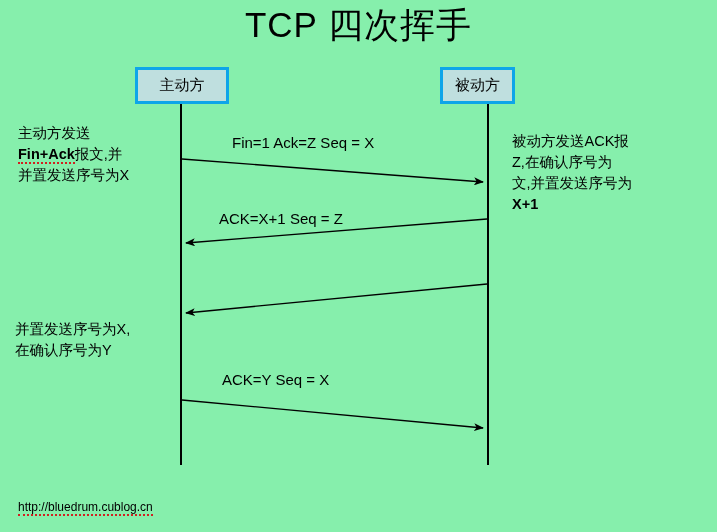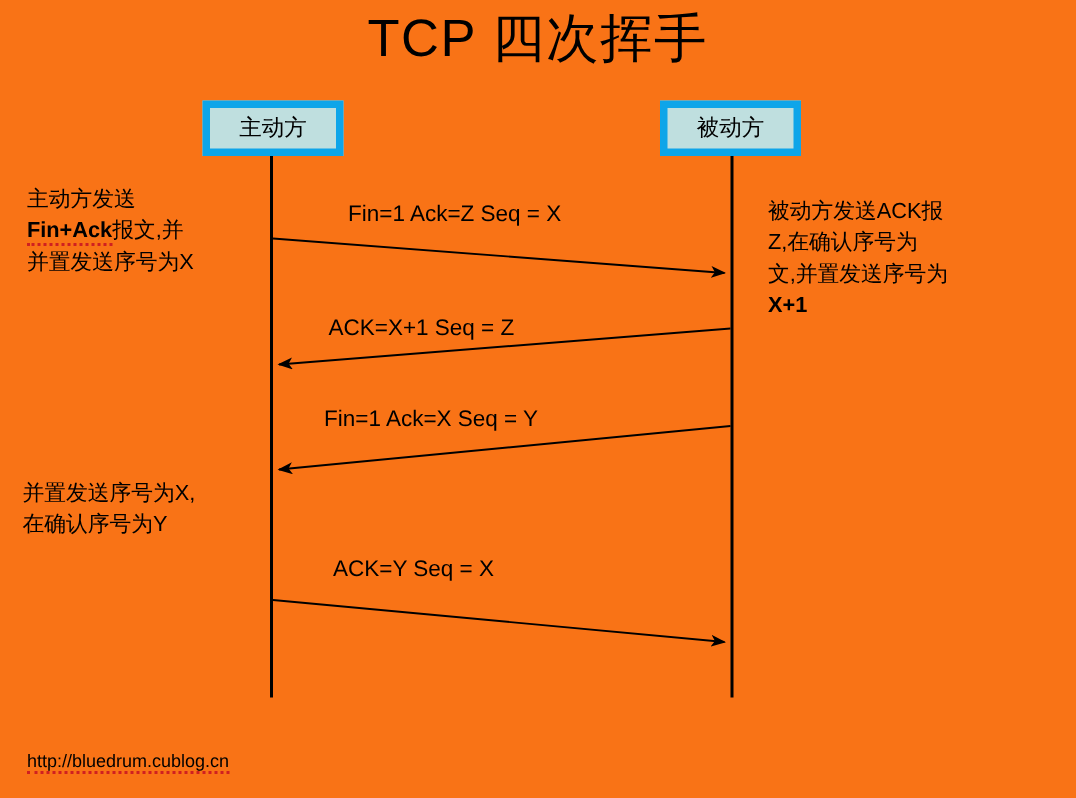--- a/index.html
+++ b/index.html
@@ -8,21 +8,21 @@
     background: #ffffff;
   }
   body {
     font-family: "Liberation Sans", "DejaVu Sans", sans-serif;
     color: #000000;
   }
   #canvas {
     position: relative;
     width: 717px;
     height: 532px;
-    background: #f97316;
+    background: #86efac;
     overflow: hidden;
   }
   #diagram-svg {
     position: absolute;
     left: 0;
     top: 0;
     width: 717px;
     height: 532px;
   }
 
@@ -35,30 +35,30 @@
     font-size: 35px;
     font-weight: 400;
     letter-spacing: 1px;
     color: #000000;
     white-space: nowrap;
   }
 
   .actor-box {
     position: absolute;
     box-sizing: border-box;
-    border: 5px solid #0ea5e9;
+    border: 3px solid #0ea5e9;
     background: #bfdfdf;
     display: flex;
     align-items: center;
     justify-content: center;
     font-size: 15px;
     color: #000000;
   }
   #actor-initiator { left: 135px; top: 67px; width: 94px; height: 37px; }
-  #actor-responder { left: 440px; top: 67px; width: 94px; height: 37px; }
+  #actor-responder { left: 440px; top: 67px; width: 75px; height: 37px; }
 
   .msg-label {
     position: absolute;
     font-size: 15px;
     color: #000000;
     white-space: nowrap;
   }
   .note {
     position: absolute;
     font-size: 14.5px;
@@ -121,23 +121,20 @@
   <div class="actor-box" id="actor-responder">
     <span>被动方</span>
   </div>
 
   <div class="msg-label" id="label-1">
     <span>Fin=1 Ack=Z Seq = X</span>
   </div>
   <div class="msg-label" id="label-2">
     <span>ACK=X+1 Seq = Z</span>
   </div>
-  <div class="msg-label" id="label-3">
-    <span>Fin=1 Ack=X Seq = Y</span>
-  </div>
   <div class="msg-label" id="label-4">
     <span>ACK=Y Seq = X</span>
   </div>
 
   <div class="note" id="note-left-1">
     <div>主动方发送</div>
     <div><span class="b sq">Fin+Ack</span><span>报文,并</span></div>
     <div>并置发送序号为X</div>
   </div>
 

